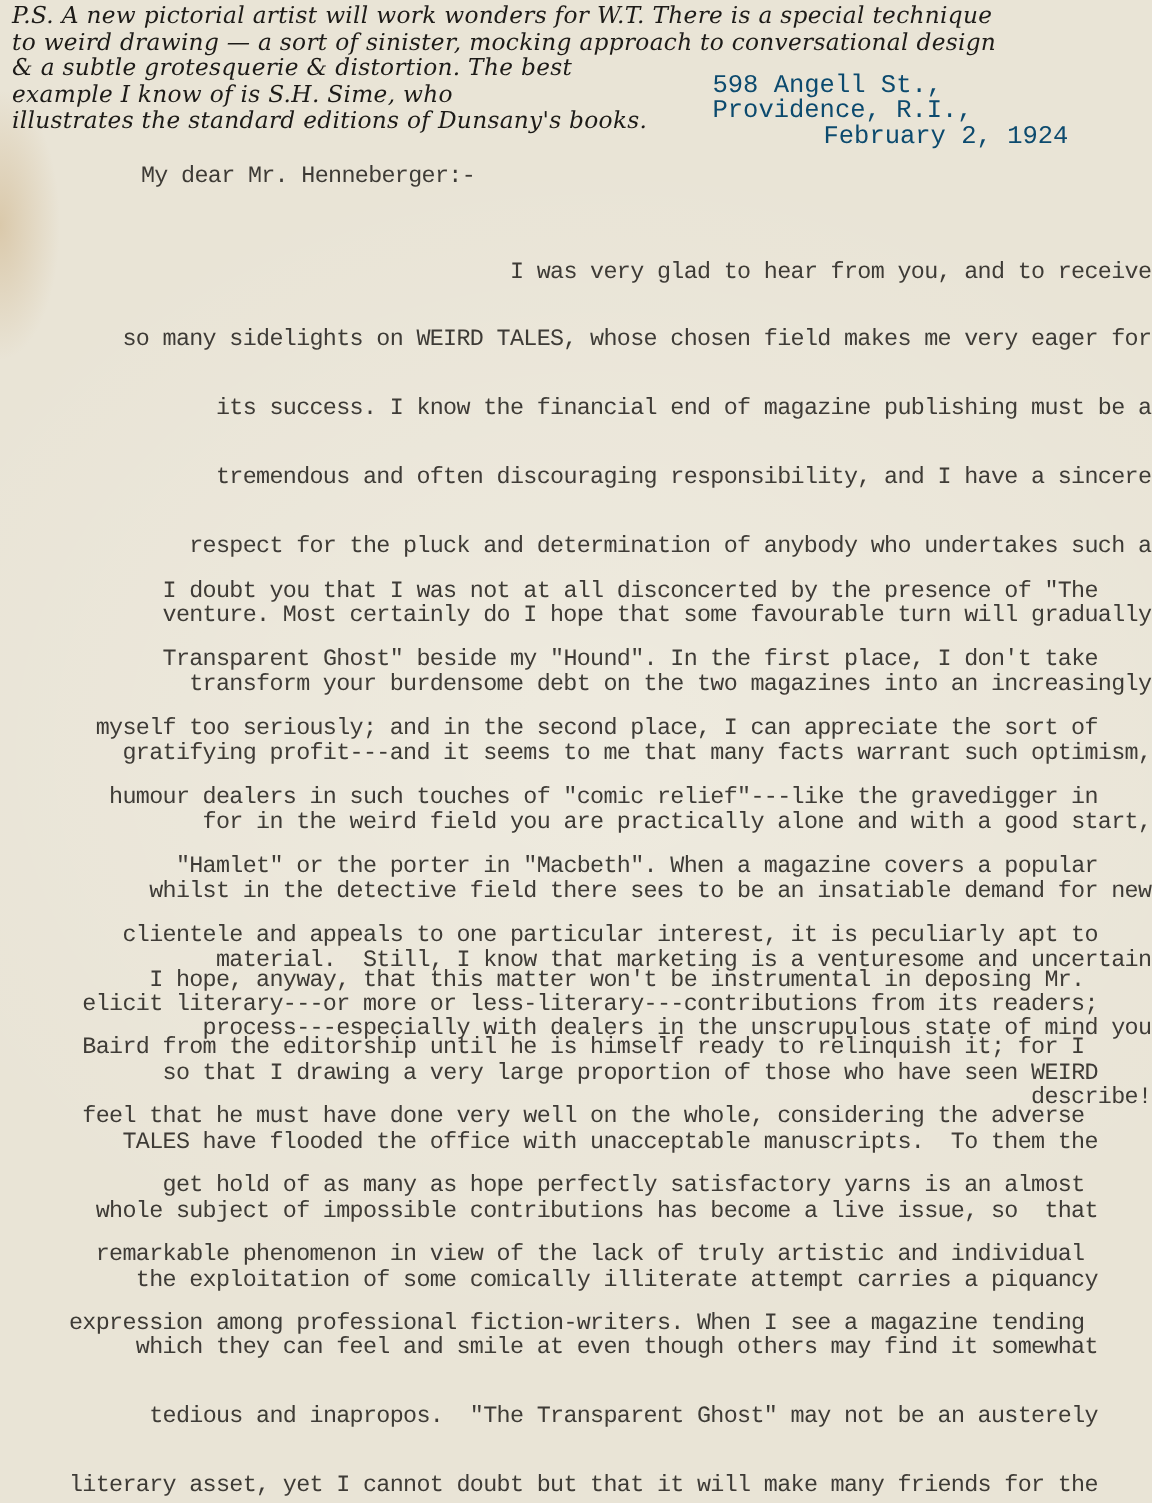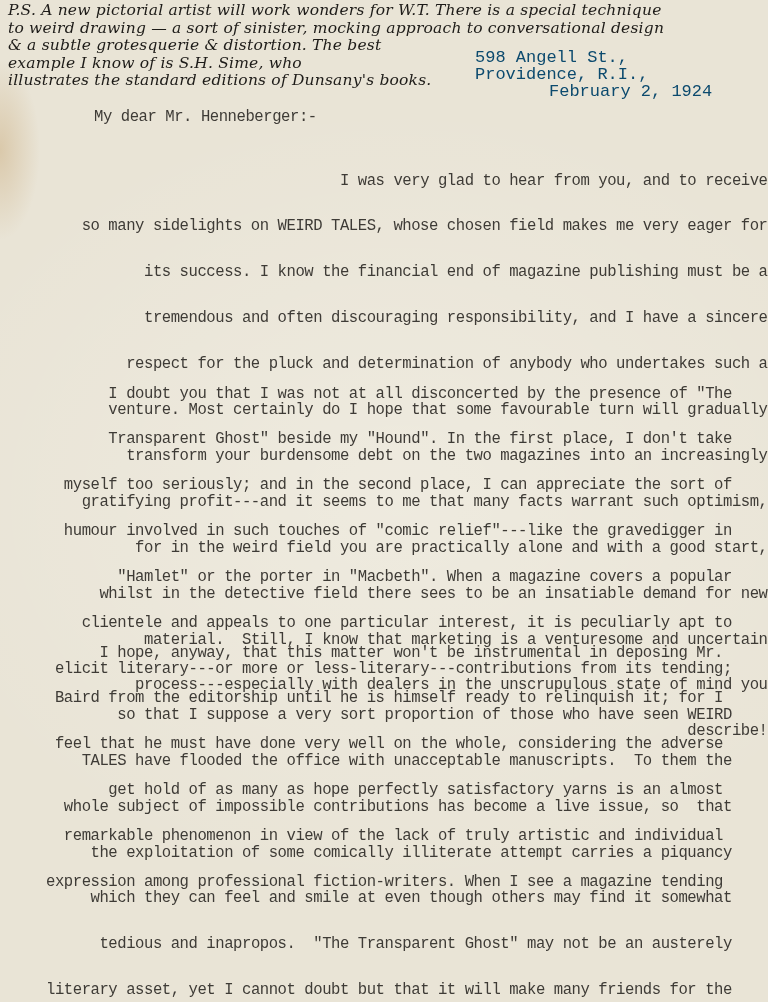--- a/index.html
+++ b/index.html
@@ -72,25 +72,25 @@
     <span class="ln">whilst in the detective field there sees to be an insatiable demand for new</span>
     <span class="ln">material.  Still, I know that marketing is a venturesome and uncertain</span>
     <span class="ln">process---especially with dealers in the unscrupulous state of mind you</span>
     <span class="ln">describe!</span>
   </div>
 
   <div class="typed para" id="p2">
     <span class="ln">     I doubt you that I was not at all disconcerted by the presence of "The</span>
     <span class="ln">Transparent Ghost" beside my "Hound". In the first place, I don't take</span>
     <span class="ln">myself too seriously; and in the second place, I can appreciate the sort of</span>
-    <span class="ln">humour involved in such touches of "comic relief"---like the gravedigger in</span>
+    <span class="ln">humour dealers in such touches of "comic relief"---like the gravedigger in</span>
     <span class="ln">"Hamlet" or the porter in "Macbeth". When a magazine covers a popular</span>
     <span class="ln">clientele and appeals to one particular interest, it is peculiarly apt to</span>
-    <span class="ln">elicit literary---or more or less-literary---contributions from its tending;</span>
-    <span class="ln">so that I suppose a very sort proportion of those who have seen WEIRD</span>
+    <span class="ln">elicit literary---or more or less-literary---contributions from its readers;</span>
+    <span class="ln">so that I drawing a very large proportion of those who have seen WEIRD</span>
     <span class="ln">TALES have flooded the office with unacceptable manuscripts.  To them the</span>
     <span class="ln">whole subject of impossible contributions has become a live issue, so  that</span>
     <span class="ln">the exploitation of some comically illiterate attempt carries a piquancy</span>
     <span class="ln">which they can feel and smile at even though others may find it somewhat</span>
     <span class="ln">tedious and inapropos.  "The Transparent Ghost" may not be an austerely</span>
     <span class="ln">literary asset, yet I cannot doubt but that it will make many friends for the</span>
     
     
   </div>
 

